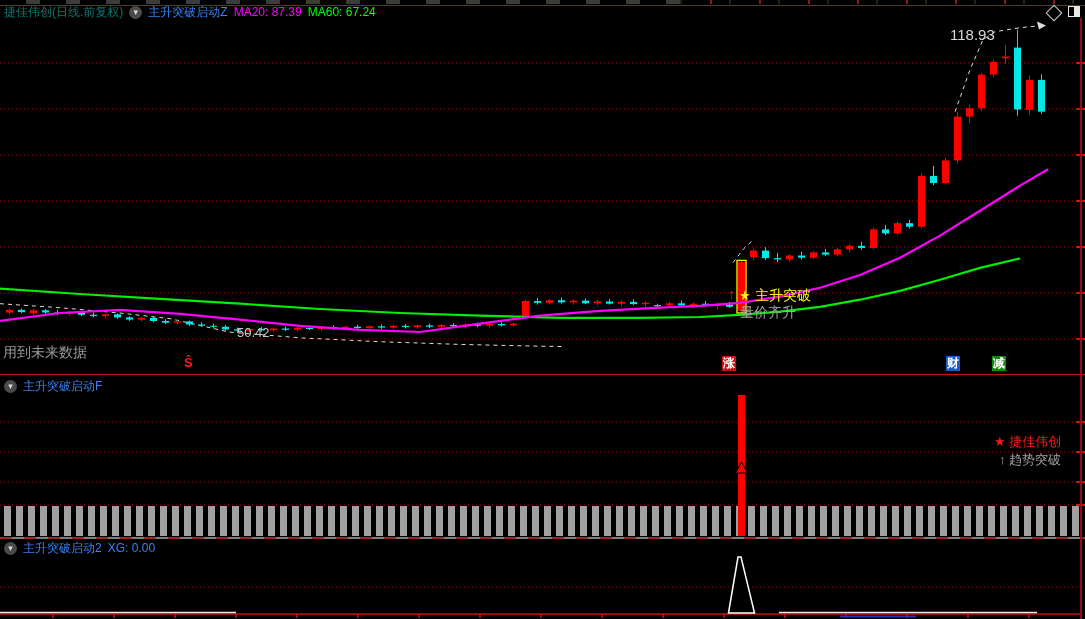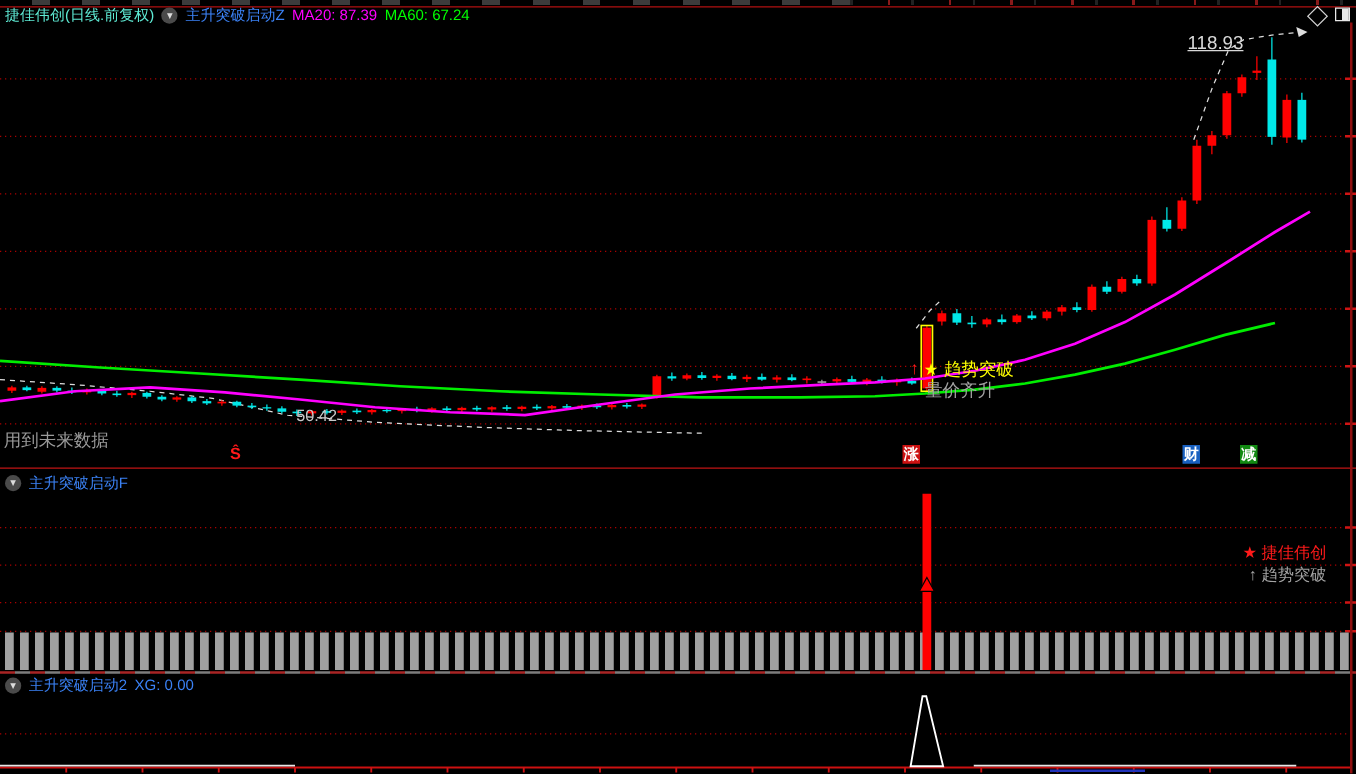--- a/index.html
+++ b/index.html
@@ -8,21 +8,21 @@
   .abs{position:absolute;}
   
   .topstrip{left:0;top:0;width:1085px;height:5px;background:#000;border-bottom:1px solid #b01010;}
   .topstrip .frag{position:absolute;top:0;left:0;width:680px;height:4px;
     background:repeating-linear-gradient(90deg,transparent 0 26px,#3c3c3c 26px 40px);}
   .topstrip .seps{position:absolute;top:0;left:680px;width:405px;height:4px;
     background:repeating-linear-gradient(90deg,#222 0 2px,transparent 2px 30px,#8a1a1a 30px 32px,transparent 32px 49px);}
   
   .titlebar{left:0;top:5px;width:1085px;height:14px;display:flex;align-items:center;gap:6px;}
   .tb-text{font-size:12px;line-height:13px;white-space:nowrap;}
-  .c-stock{color:#5eead4;margin-left:4px;}
+  .c-stock{color:#0f766e;margin-left:4px;}
   .c-white{color:#3b82f6;}
   .c-mag{color:#ff00ff;}
   .c-grn{color:#00ff00;text-align:center;}
   .chev{width:13px;height:13px;border-radius:50%;background:#4a4a4a;display:inline-flex;
         align-items:center;justify-content:center;color:#dcdcdc;font-size:9px;line-height:9px;flex:0 0 auto;}
   .winicons{position:absolute;right:5px;top:6px;display:flex;gap:8px;color:#cfcfcf;font-size:11px;line-height:11px;}
   .dia{width:10px;height:10px;border:1px solid #cfcfcf;transform:rotate(45deg);margin-top:1px;}
   .splitrect{width:12px;height:11px;border:1px solid #e8e8e8;box-sizing:border-box;
              background:linear-gradient(90deg,#000 0 50%,#e8e8e8 50% 100%);}
   svg{display:block;}
@@ -256,26 +256,26 @@
       <line x1="1017.5" y1="11.8" x2="1017.5" y2="97.7" stroke="#00e8e8" stroke-width="1"></line>
       <rect x="1014.0" y="29.6" width="7" height="61.9" fill="#00e8e8"></rect>
       <line x1="1029.5" y1="57.5" x2="1029.5" y2="96.4" stroke="#ff0000" stroke-width="1"></line>
       <rect x="1026.0" y="61.9" width="7" height="30.1" fill="#ff0000"></rect>
       <line x1="1041.5" y1="56.2" x2="1041.5" y2="96.0" stroke="#00e8e8" stroke-width="1"></line>
       <rect x="1038.0" y="61.9" width="7" height="31.8" fill="#00e8e8"></rect>
       <polyline points="0,270.7 80,276.0 160,280.8 240,285.7 320,291.0 400,295.0 480,297.6 560,299.9 640,299.9 700,299.0 740,296.8 780,293.7 820,288.8 860,281.7 900,272.9 940,261.8 980,249.9 1020,240.4" fill="none" stroke="#00ee00" stroke-width="2.2"></polyline>
       <polyline points="0,302.9 60,295.0 120,291.9 180,295.9 240,301.6 300,307.8 360,311.8 420,314.0 480,305.6 540,297.6 600,292.8 660,289.7 700,287.9 740,284.8 780,278.6 820,269.8 860,257.0 900,239.7 940,217.6 980,192.8 1020,167.6 1048,151.3" fill="none" stroke="#ff00ff" stroke-width="2.2"></polyline>
     </svg>
 
-  <div class="lbl f15 offwhite abs" style="left:950px;top:27px;text-decoration:underline;">118.93</div>
+  <div class="lbl f15 offwhite abs" style="left:950px;top:27px;">118.93</div>
   <div class="lbl f13 abs" style="left:237px;top:326px;color:#c8c8c8;">50.42</div>
   <div class="lbl f14 gray abs" style="left:3px;top:345px;">用到未来数据</div>
   <div class="lbl f14 red abs" style="left:728px;top:287px;font-weight:bold;">↑</div>
   <div class="lbl f13 yellow abs" style="left:739px;top:289px;">★</div>
-  <div class="lbl f14 yellow abs" style="left:755px;top:288px;">趋势突破</div>
+  <div class="lbl f14 yellow abs" style="left:755px;top:288px;">主升突破</div>
   <div class="lbl f14 magenta abs" style="left:740px;top:305px;">量价齐升</div>
   <div class="lbl f13 red abs" style="left:184px;top:356px;font-weight:bold;">Ŝ</div>
   <div class="badge" style="left:722px;top:356px;background:#cc1111;">涨</div>
   <div class="badge" style="left:946px;top:356px;background:#1860c0;">财</div>
   <div class="badge" style="left:992px;top:356px;background:#128a12;">减</div>
 
   <div class="abs divider1"></div>
 
   <div class="abs panelhdr" style="left:4px;top:378px;">
     <span class="chev">▾</span>

